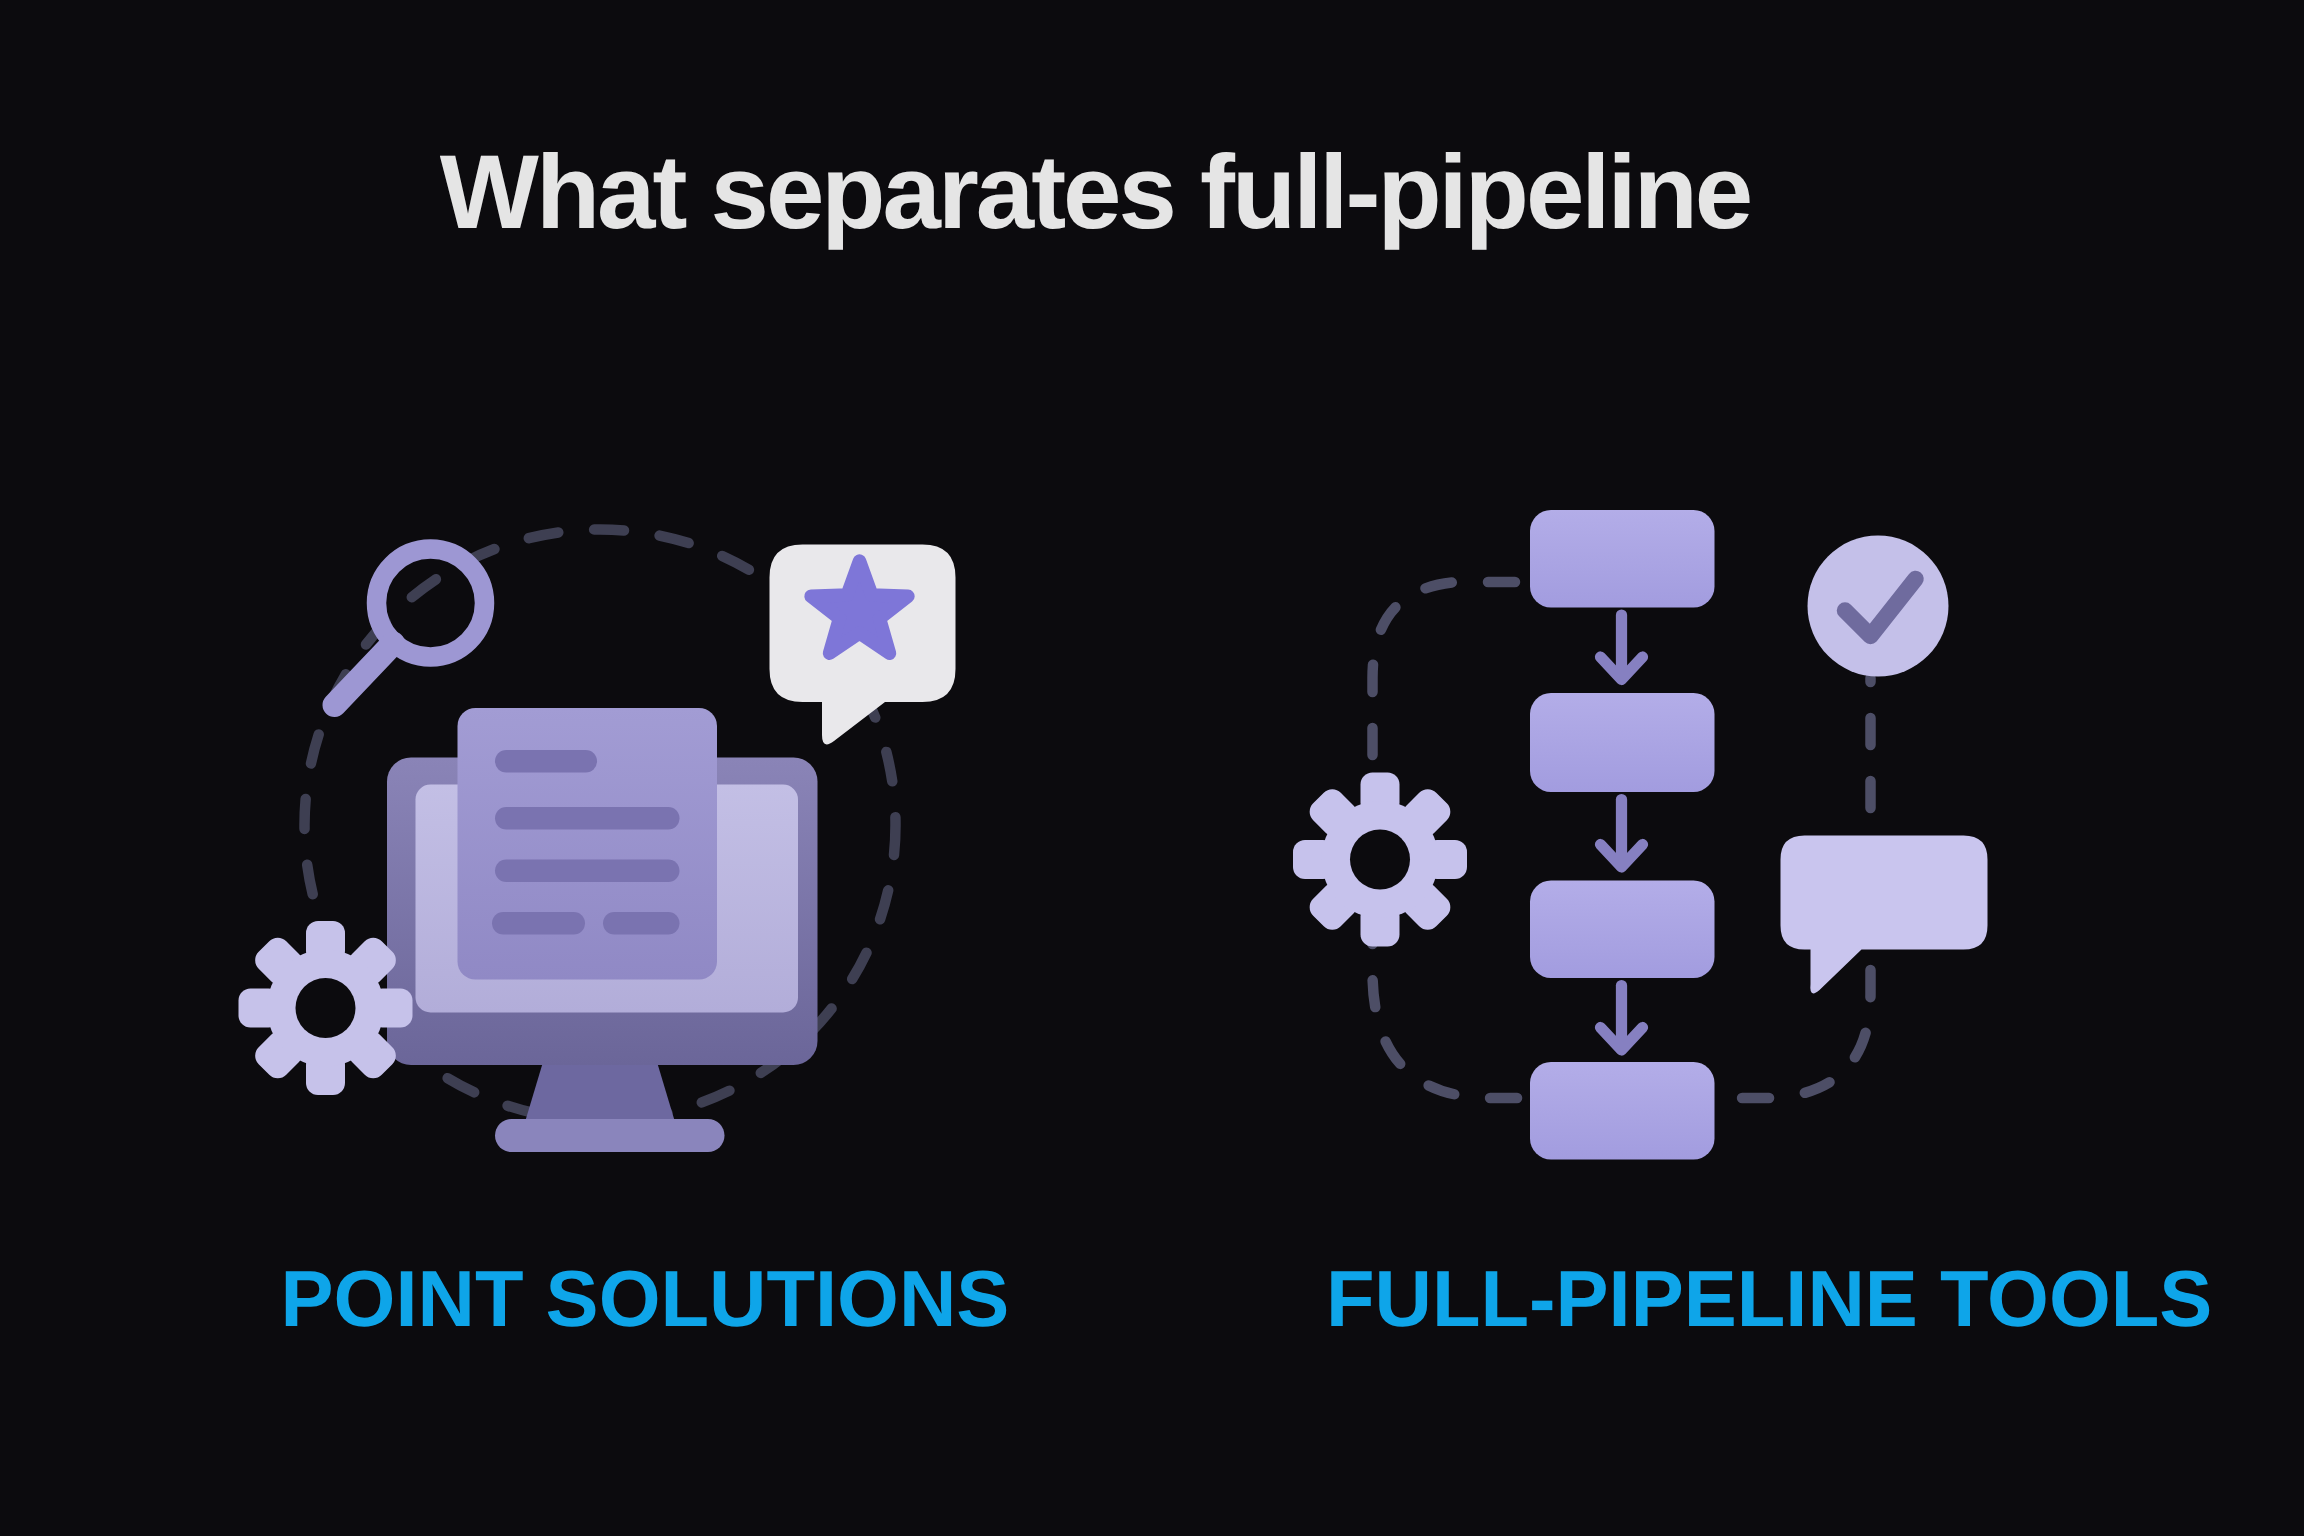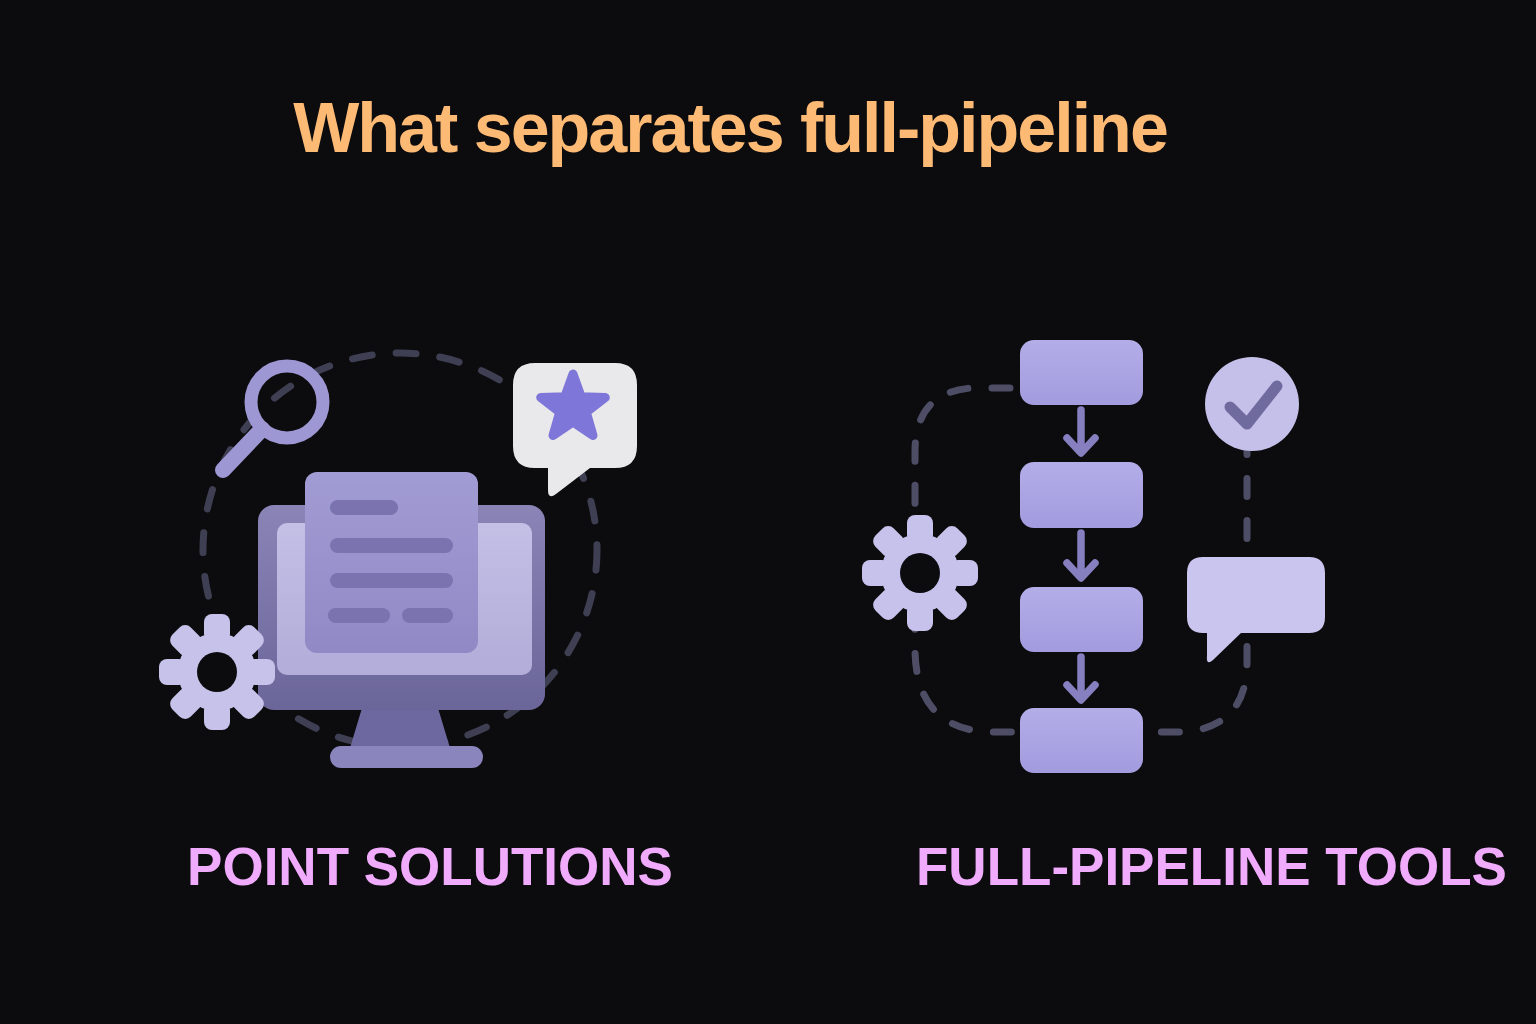--- a/index.html
+++ b/index.html
@@ -7,39 +7,39 @@
     position:relative;
     width:1536px;height:1024px;
     background:#0c0b0e;
     overflow:hidden;
     font-family:"Liberation Sans", sans-serif;
   }
   .title{
     position:absolute;
     left:0;top:86px;width:1460px;
     text-align:center;
-    color:#fdba74;
+    color:#e5e5e5;
     font-size:70px;
     line-height:84px;
     font-weight:700;
     letter-spacing:-2px;
   }
   .caption{
     position:absolute;
     top:836px;
     width:520px;
     text-align:center;
-    color:#f0abfc;
+    color:#0ea5e9;
     font-size:53px;
     font-weight:700;
     letter-spacing:0px;
     white-space:nowrap;
   }
   .caption-left{left:170px;}
-  .caption-right{left:916px;}
+  .caption-right{left:884px;}
   .illu{position:absolute;display:block;}
   .illu-left{left:150px;top:330px;}
   .illu-right{left:860px;top:330px;}
 </style>
 </head>
 <body>
 
 <div class="canvas">
 
   <div class="title">

